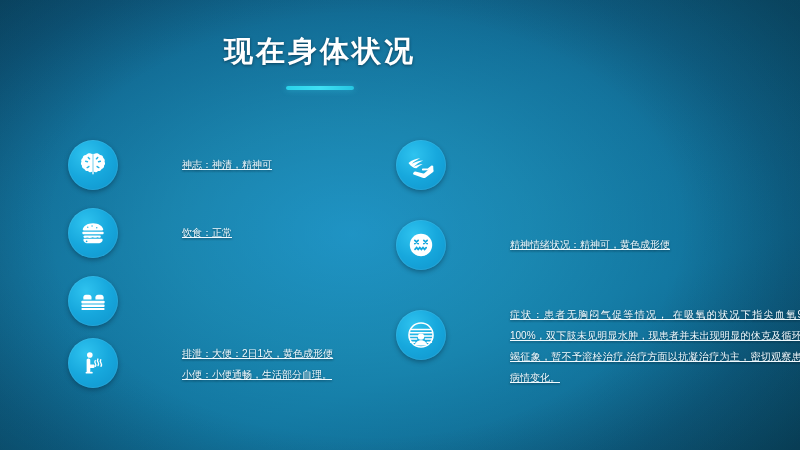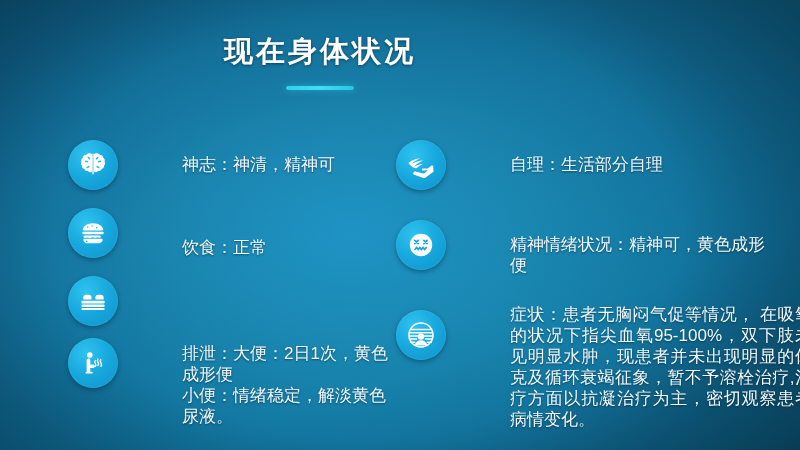--- a/index.html
+++ b/index.html
@@ -77,30 +77,31 @@
     border-radius: 50%;
     background: radial-gradient(circle at 36% 30%, #2fc3ef 0%, #17a8dd 48%, #0f93cb 100%);
     box-shadow: 0 2px 5px rgba(1,28,44,0.40), inset 0 0 0 1px rgba(255,255,255,0.07);
     display: flex;
     align-items: center;
     justify-content: center;
   }
   .icon-badge svg { display: block; }
 
   .item-text {
-    font-size: 17px;
+    font-size: 10px;
     line-height: 21px;
     color: #f2fbff;
     text-shadow: 0 1px 2px rgba(0,18,30,0.5);
     white-space: pre-line;
+    text-decoration: underline;
   }
 
   
   .li-1 { left: 0;  top: 0;   }
-  .li-2 { left: 0;  top: 68px; align-items: flex-end; }
+  .li-2 { left: 0;  top: 68px; }
   .li-3 { left: 0;  top: 136px; }
   .li-4 { left: 0;  top: 198px; }
 
   .li-1 .item-text { margin: 14px 0 0 64px; }
   .li-2 .item-text { margin: 14px 0 0 64px; }
   .li-3 .item-text { margin: 14px 0 0 64px; }
   .li-4 .item-text { margin: 5px 0 0 64px; }
 
   
   .ri-1 { left: 0;  top: 0;   }
@@ -176,37 +177,36 @@
             <circle cx="12.6" cy="7.4" r="3"></circle>
             <path d="M11 11.3c-1 0-1.8.8-1.8 1.8v11.3c0 .8.6 1.4 1.4 1.4h1.1c.8 0 1.4-.6 1.4-1.4v-3.1h3.4c.7 0 1.3-.6 1.3-1.3v-1c0-.7-.6-1.3-1.3-1.3h-3.4v-4.6c0-1-.8-1.8-1.8-1.8H11z"></path>
             <rect x="8.1" y="25.3" width="7.6" height="1.9" rx=".9"></rect>
             <path d="M21.2 11.8c-.9 1.3-.7 2.2.1 3.3.8 1.2 1 2.3.1 3.7" stroke="#ffffff" stroke-width="1.5" fill="none" stroke-linecap="round"></path>
             <path d="M24.3 12.5c-.9 1.3-.7 2.2.1 3.3.8 1.2 1 2.3.1 3.7" stroke="#ffffff" stroke-width="1.5" fill="none" stroke-linecap="round"></path>
             <path d="M18.4 13.4c-.8 1.1-.6 1.9.1 2.9.7 1 .9 2 .1 3.2" stroke="#ffffff" stroke-width="1.4" fill="none" stroke-linecap="round"></path>
           </g>
         </svg>
       </span>
       <span class="item-text">排泄：大便：2日1次，黄色成形便
-小便：情绪稳定，解淡黄色尿液。</span>
+小便：小便通畅，生活部分自理。</span>
     </div>
 
   </div>
 
   <div class="col col-right layer">
 
     <div class="item ri-1">
       <span class="icon-badge">
         <svg width="32" height="32" viewBox="0 0 32 32" aria-hidden="true">
           <g fill="#ffffff">
             <path d="M3.5 13.9c3.3-2.6 7.3-4.2 11.6-4.6-3.1 1.4-5.9 3.2-8.2 5.5 3.5-2 7.3-3.2 11.3-3.4-3.7 1.6-6.9 3.7-9.4 6.3 2.8-1.4 5.8-2.3 8.9-2.6-2.4 1.2-4.5 2.6-6.3 4.2-2.9-.4-5.6-1.9-7.9-5.4z"></path>
             <path d="M28.2 17c-.5-.6-1.4-.7-2-.2l-3.5 2.7-4.9.1c-.5 0-.9.4-.9.9s.4.9.9.9l4.3-.1c.3 0 .6-.1.8-.3l1.3-1-4.6 4.1c-.3.3-.8.4-1.2.3l-8-1.9c-.6-.1-1.2.1-1.5.6l-.7 1.1c-.3.5-.1 1.1.4 1.3l9.7 3.4c.8.3 1.7.1 2.4-.4l7.4-5.6c.6-.5.7-1.3.3-1.9L28.2 17z"></path>
           </g>
         </svg>
       </span>
-      <span class="item-text">自理：生活部分自理</span>
     </div>
 
     <div class="item ri-2">
       <span class="icon-badge">
         <svg width="34" height="34" viewBox="0 0 34 34" aria-hidden="true">
           <circle cx="17" cy="17" r="11.2" fill="#ffffff"></circle>
           <g stroke="#17a8dd" stroke-width="1.7" stroke-linecap="round" fill="none">
             <path d="M10.8 12.3l3.4 3.4M14.2 12.3l-3.4 3.4"></path>
             <path d="M19.8 12.3l3.4 3.4M23.2 12.3l-3.4 3.4"></path>
             <path d="M11 21.4l1.6-1.8 1.6 1.8 1.6-1.8 1.6 1.8 1.6-1.8 1.6 1.8 1.6-1.8"></path>

